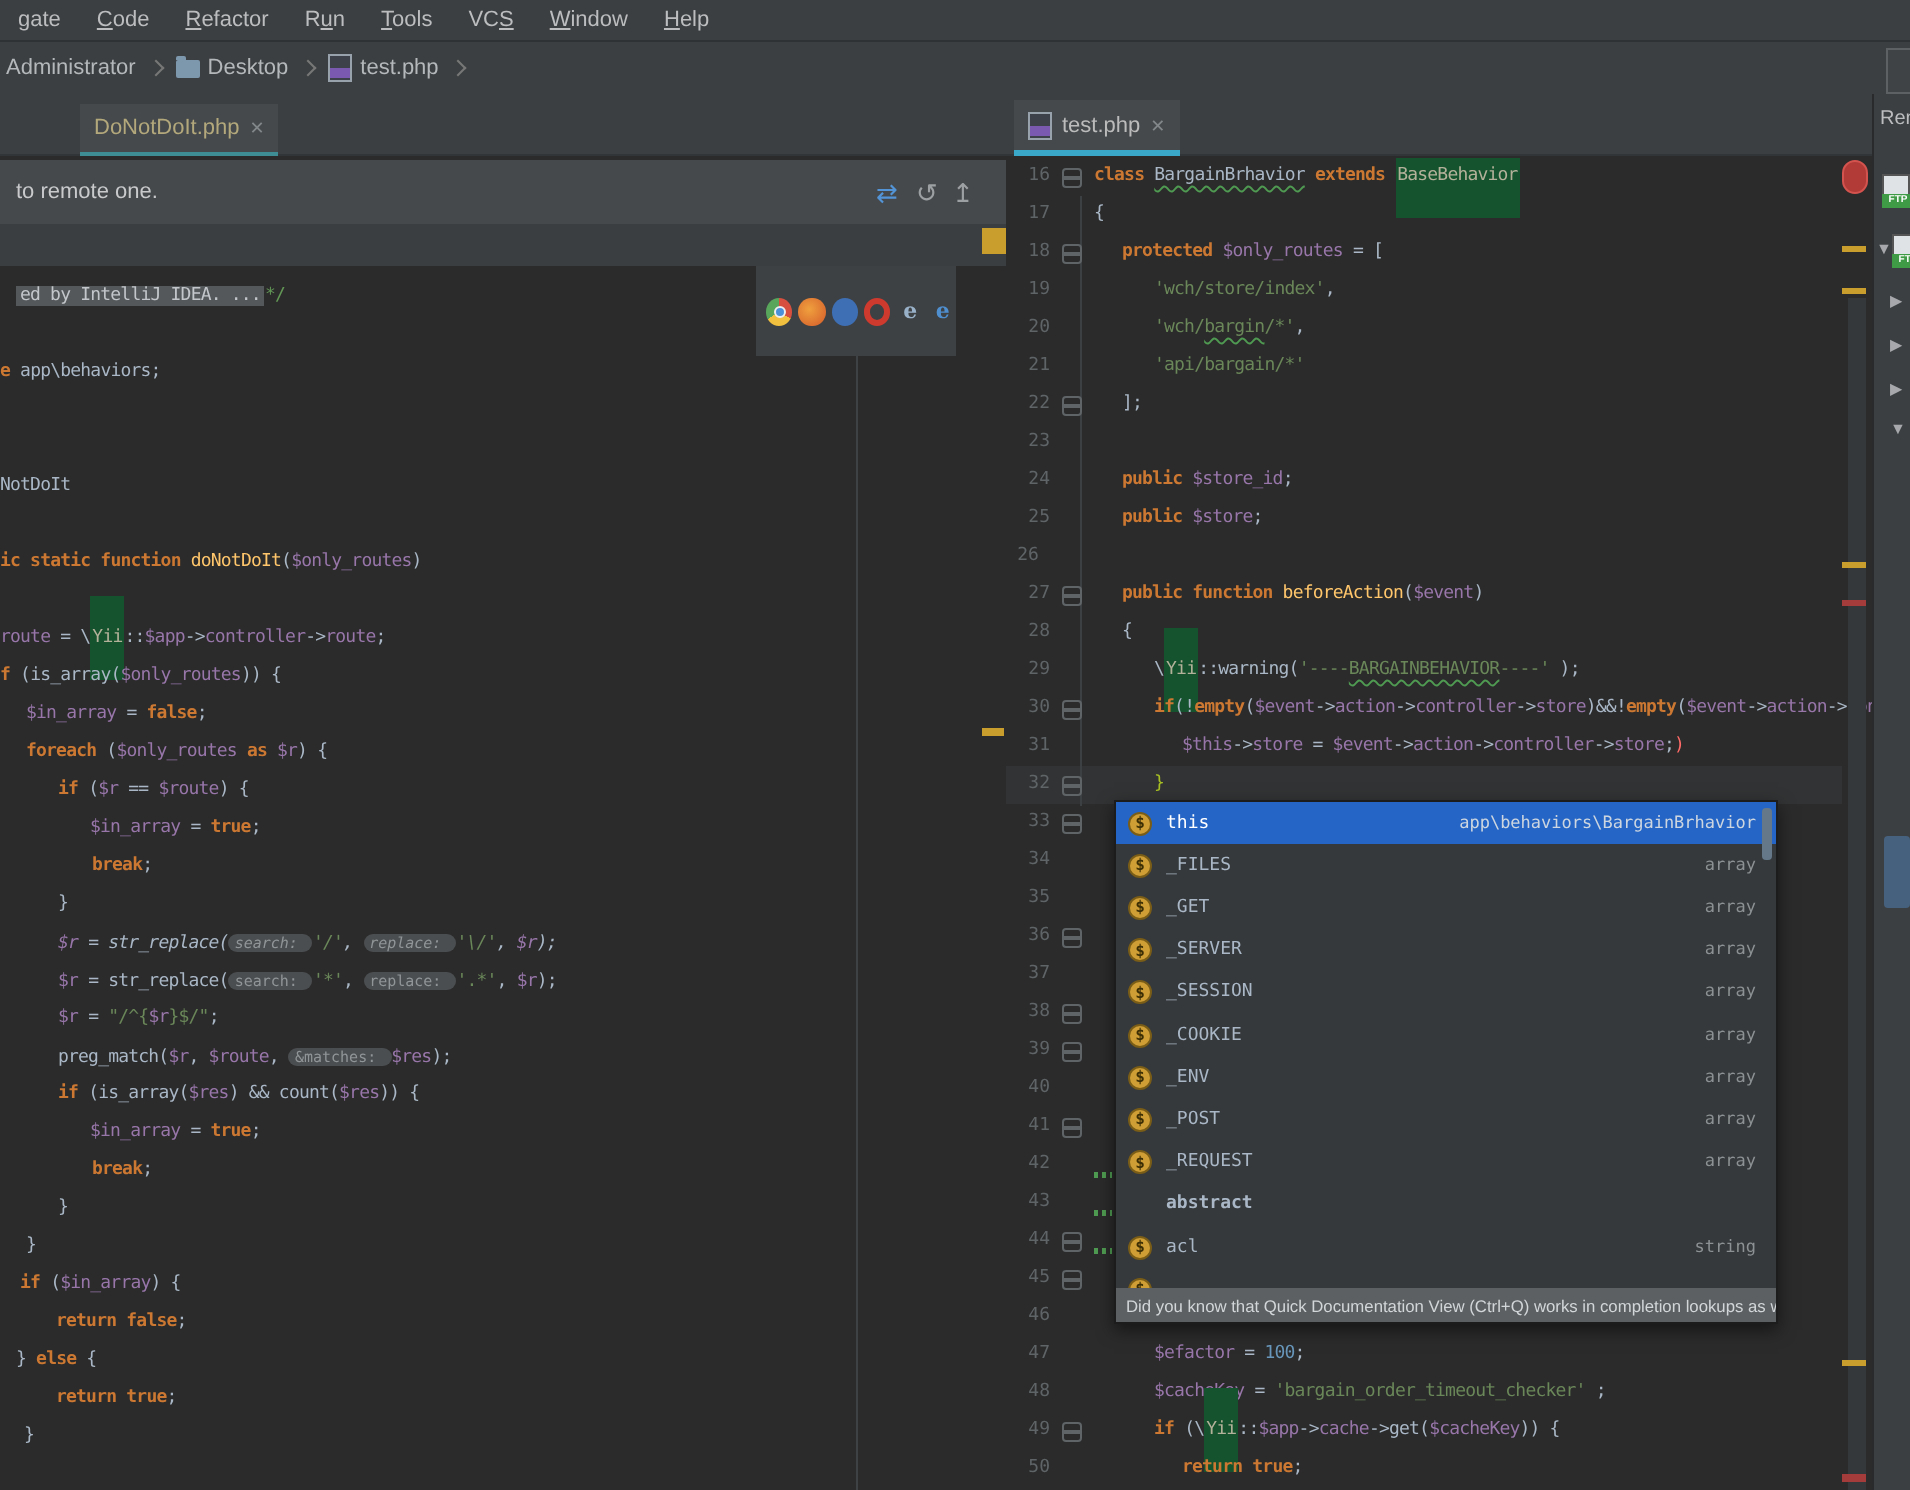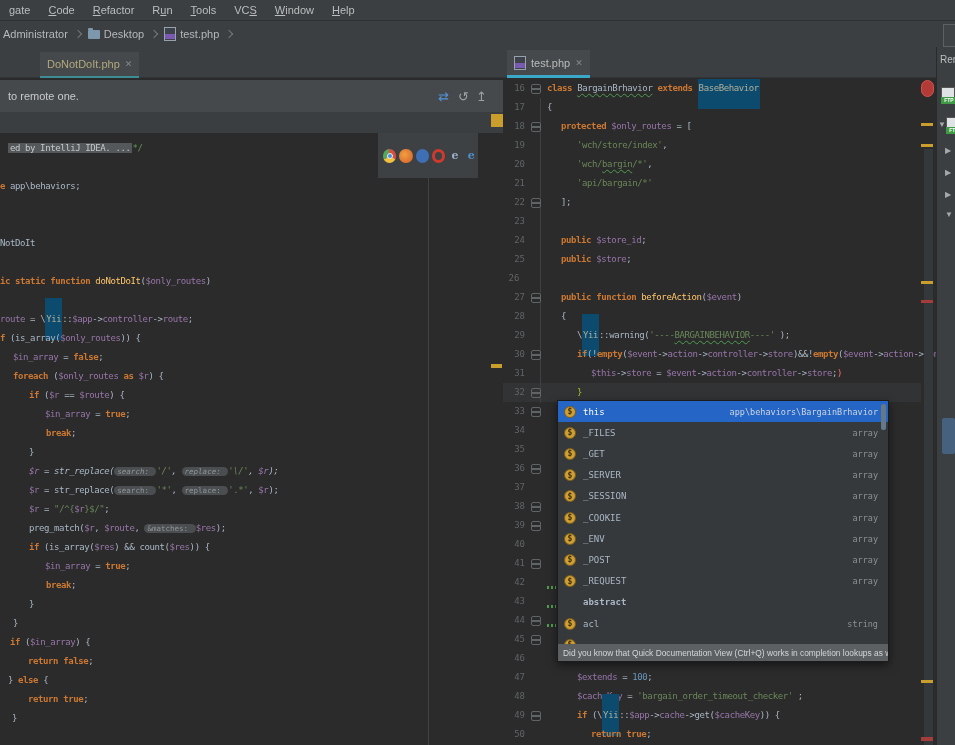--- a/index.html
+++ b/index.html
@@ -32,21 +32,21 @@
          font-family:"DejaVu Sans Mono","Liberation Mono",monospace;font-size:9px;letter-spacing:-0.4px;}
   .tk-k{color:#cc7832;font-weight:bold;}
   .tk-d{color:#a9b7c6;}
   .tk-v{color:#9876aa;}
   .tk-s{color:#6a8759;}
   .tk-n{color:#6897bb;}
   .tk-f{color:#ffc66b;}
   .tk-cm{color:#629755;}
   .tk-e{color:#ff6b68;}
   .tk-brace{color:#a8c023;}
-  .tk-box{color:#b3b19a;background:#0c4a6e;padding:16px 1px;}
+  .tk-box{color:#b3b19a;background:#14532d;padding:16px 1px;}
   .tk-selbox{color:#c3c7cb;background:#55585a;padding:0 2px;}
   .tk-hint{background:#4b4e50;color:#909597;border-radius:6px;padding:0 3px;font-size:7.5px;letter-spacing:0;}
   .sq{text-decoration-line:underline;text-decoration-style:wavy;text-decoration-color:#4f9b52;
       text-decoration-thickness:1px;text-underline-offset:2px;}
   .gut{position:absolute;width:22px;text-align:right;height:19px;line-height:19px;color:#5f6467;
        font-family:"DejaVu Sans Mono",monospace;font-size:9px;}
   .fold{position:absolute;width:8px;height:8px;border:1px solid #5f6467;border-radius:2px;
         background:linear-gradient(transparent 3px,#5f6467 3px,#5f6467 5px,transparent 5px);}
   .sqmark{position:absolute;width:9px;height:3px;
           background:repeating-linear-gradient(90deg,#4f9b52 0 2px,transparent 2px 4px);}
@@ -260,21 +260,21 @@
           <div class="gut" style="top: 513px; left: 0px;">43</div>
           <span class="sqmark" style="left: 44px; top: 526px;"></span>
           <div class="gut" style="top: 532px; left: 0px;">44</div>
           <span class="fold" style="left: 28px; top: 537px;"></span>
           <span class="sqmark" style="left: 44px; top: 545px;"></span>
           <div class="gut" style="top: 551px; left: 0px;">45</div>
           <span class="fold" style="left: 28px; top: 556px;"></span>
           <div class="gut" style="top: 570px; left: 0px;">46</div>
           <div class="cline" style="top: 570px; left: 58px;"><span class="tk-d">{</span></div>
           <div class="gut" style="top: 589px; left: 0px;">47</div>
-          <div class="cline" style="top: 589px; left: 74px;"><span class="tk-v">$extends</span><span class="tk-d"> = </span><span class="tk-n">100</span><span class="tk-d">;</span></div>
+          <div class="cline" style="top: 589px; left: 74px;"><span class="tk-v">$efactor</span><span class="tk-d"> = </span><span class="tk-n">100</span><span class="tk-d">;</span></div>
           <div class="gut" style="top: 608px; left: 0px;">48</div>
           <div class="cline" style="top: 608px; left: 74px;"><span class="tk-v">$cacheKey</span><span class="tk-d"> = </span><span class="tk-s">'bargain_order_timeout_checker'</span><span class="tk-d"> ;</span></div>
           <div class="gut" style="top: 627px; left: 0px;">49</div>
           <span class="fold" style="left: 28px; top: 632px;"></span>
           <div class="cline" style="top: 627px; left: 74px;"><span class="tk-k">if</span><span class="tk-d"> (\</span><span class="tk-box">Yii</span><span class="tk-d">::</span><span class="tk-v">$app</span><span class="tk-d">-&gt;</span><span class="tk-v">cache</span><span class="tk-d">-&gt;</span><span class="tk-d">get</span><span class="tk-d">(</span><span class="tk-v">$cacheKey</span><span class="tk-d">)) {</span></div>
           <div class="gut" style="top: 646px; left: 0px;">50</div>
           <div class="cline" style="top: 646px; left: 88px;"><span class="tk-k">return</span><span class="tk-d"> </span><span class="tk-k">true</span><span class="tk-d">;</span></div>
         </div>
 
       <div class="abs" style="left:421px;top:70px;width:9px;height:596px;background:#35383a;"></div>

